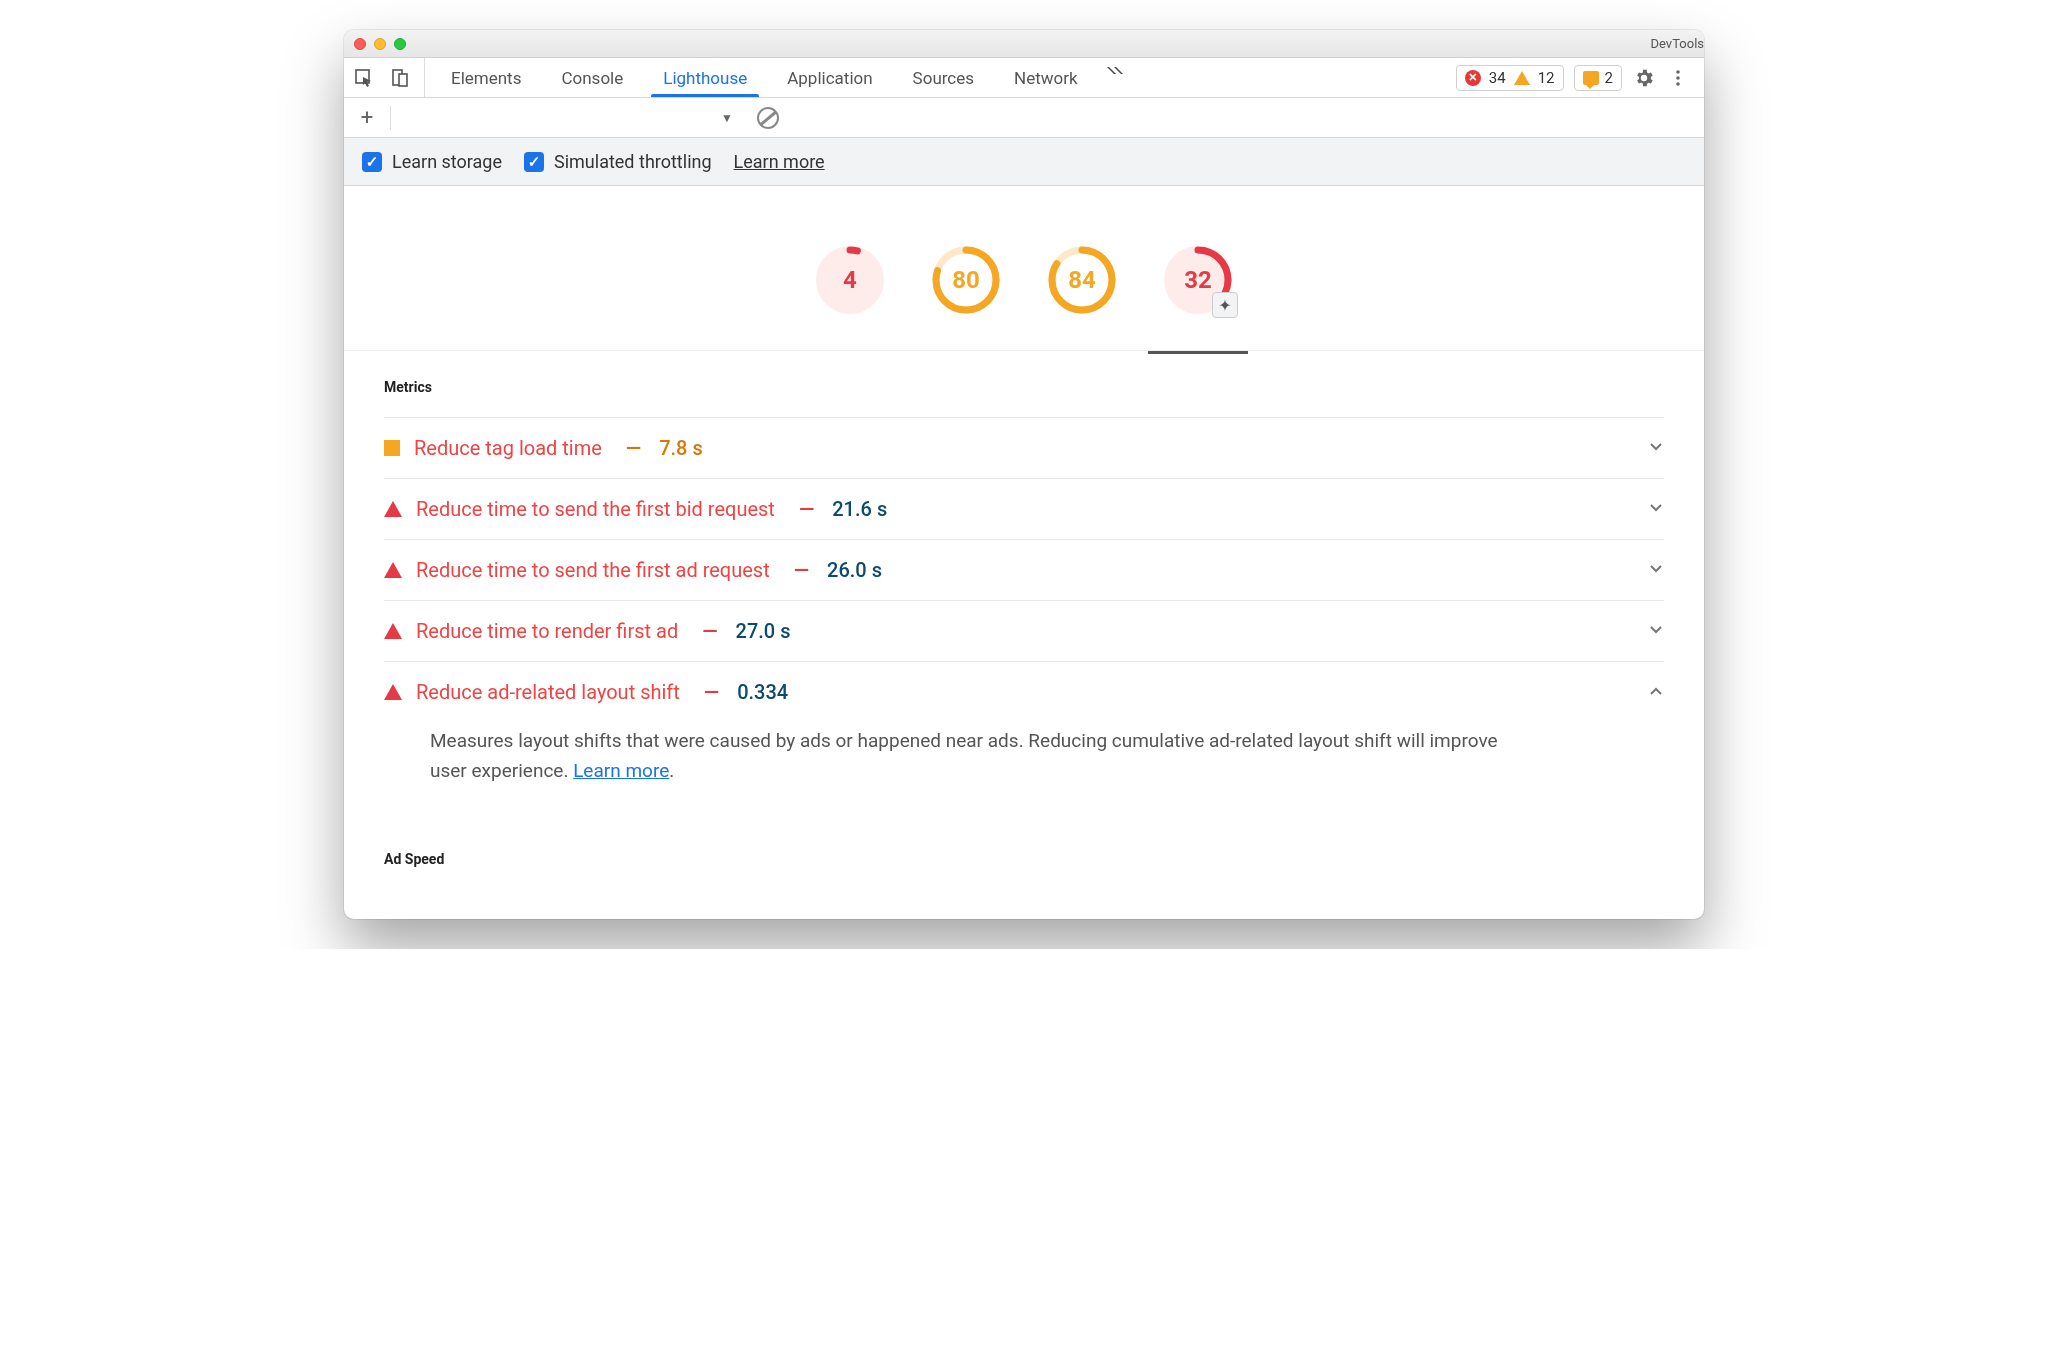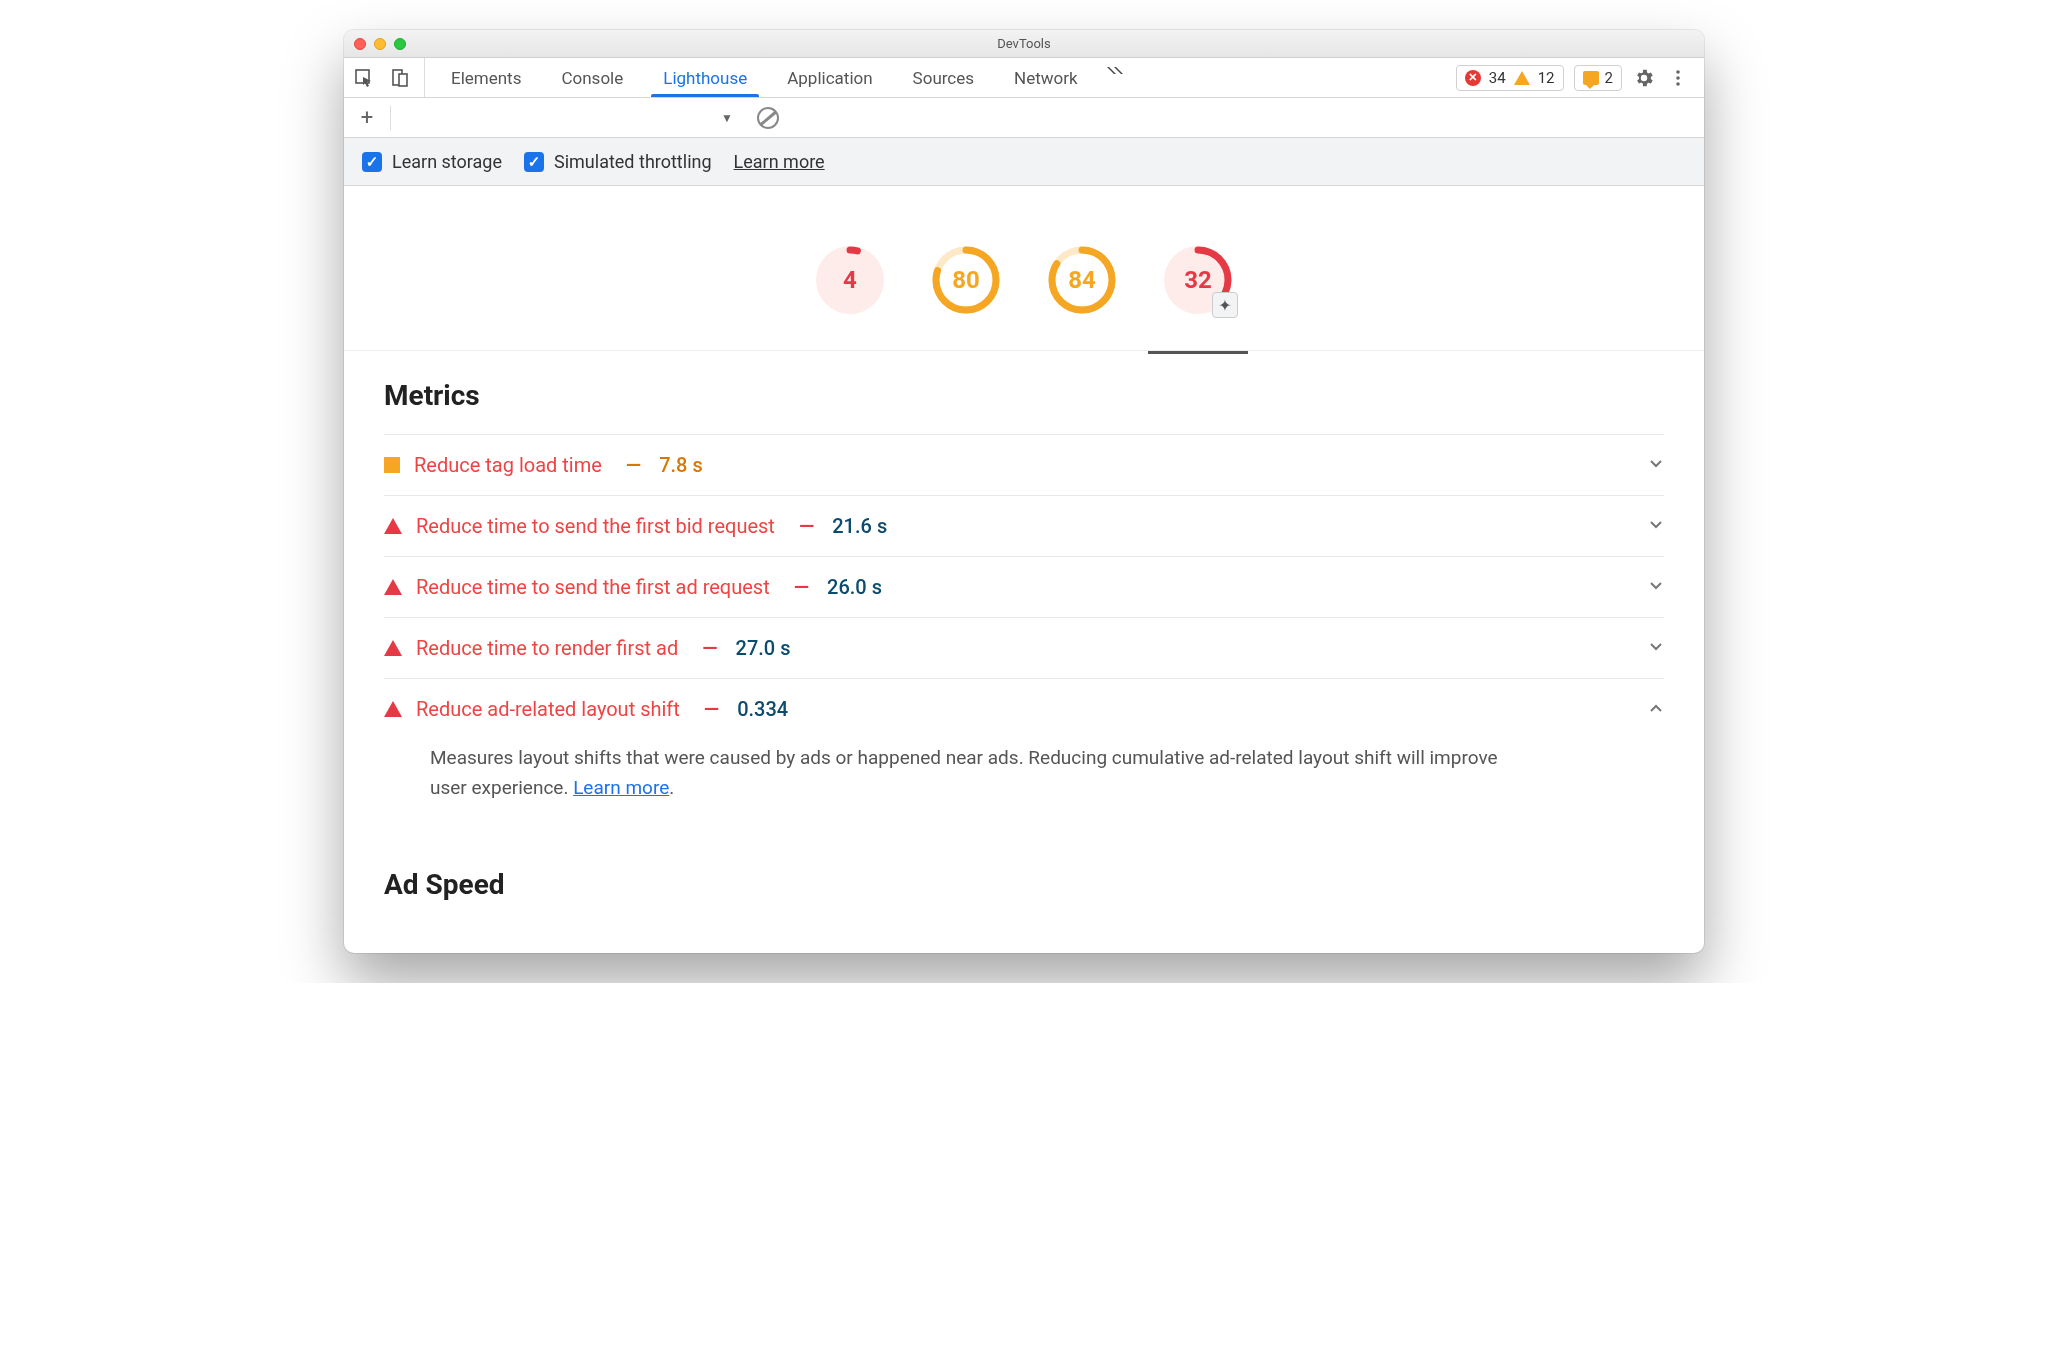--- a/index.html
+++ b/index.html
@@ -27,21 +27,21 @@
     display:flex;
     align-items:center;
     position:relative;
   }
   .traffic { display:flex; gap:8px; margin-left:10px; }
   .tl { width:12px; height:12px; border-radius:50%; }
   .tl.red{background:#ff5f57;border:1px solid #e24640;}
   .tl.yellow{background:#febc2e;border:1px solid #dfa023;}
   .tl.green{background:#28c840;border:1px solid #1faa30;}
   .titlebar-title {
-    position:absolute; left:0; right:0; text-align:center;
+    position:absolute; left:0; right:0; text-align:right;
     font-size:13px; color:#555;
   }
   
   .tabsbar {
     height:40px;
     border-bottom:1px solid #d6d6d6;
     display:flex;
     align-items:stretch;
     padding:0 8px;
     background:#fff;
@@ -125,21 +125,21 @@
   .gauge .fillbg{ position:absolute; inset:0; border-radius:50%; }
   .gauge.red .fillbg{ background:#fdecea; }
   .puzzle-badge{
     position:absolute; bottom:-4px; right:-6px; width:26px;height:26px;
     background:#f1f3f4;border:1px solid #ccc;border-radius:4px;
     display:flex;align-items:center;justify-content:center;font-size:16px;color:#555;
   }
   .metrics {
     padding: 28px 40px 0 40px;
   }
-  .section-title { font-size:28px; font-weight:700; margin-bottom:22px; color:#222;}
+  .section-title { font-size:14px; font-weight:700; margin-bottom:22px; color:#222;}
   .metric {
     display:flex; align-items:center; gap:14px;
     padding:18px 0; border-top:1px solid #e8e8e8;
     font-size:20px;
   }
   .metric:last-of-type{border-bottom:1px solid #e8e8e8;}
   .mi-sq { width:16px;height:16px;background:#f5a623;display:inline-block;}
   .mi-tri { width:0;height:0;border-left:9px solid transparent;border-right:9px solid transparent;border-bottom:16px solid #e63946;display:inline-block;}
   .m-label{ color:#ef4444; }
   .m-dash{ color:#e63946; margin:0 4px 0 10px; font-weight:600;}

